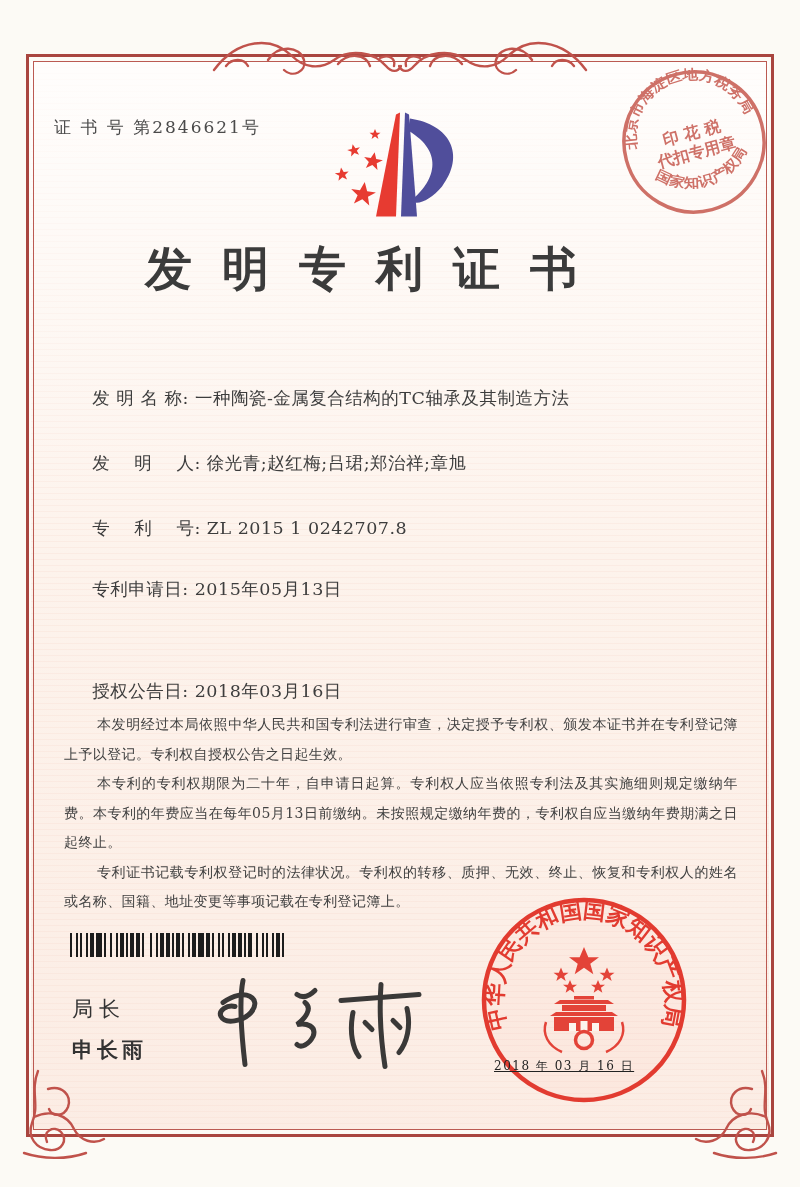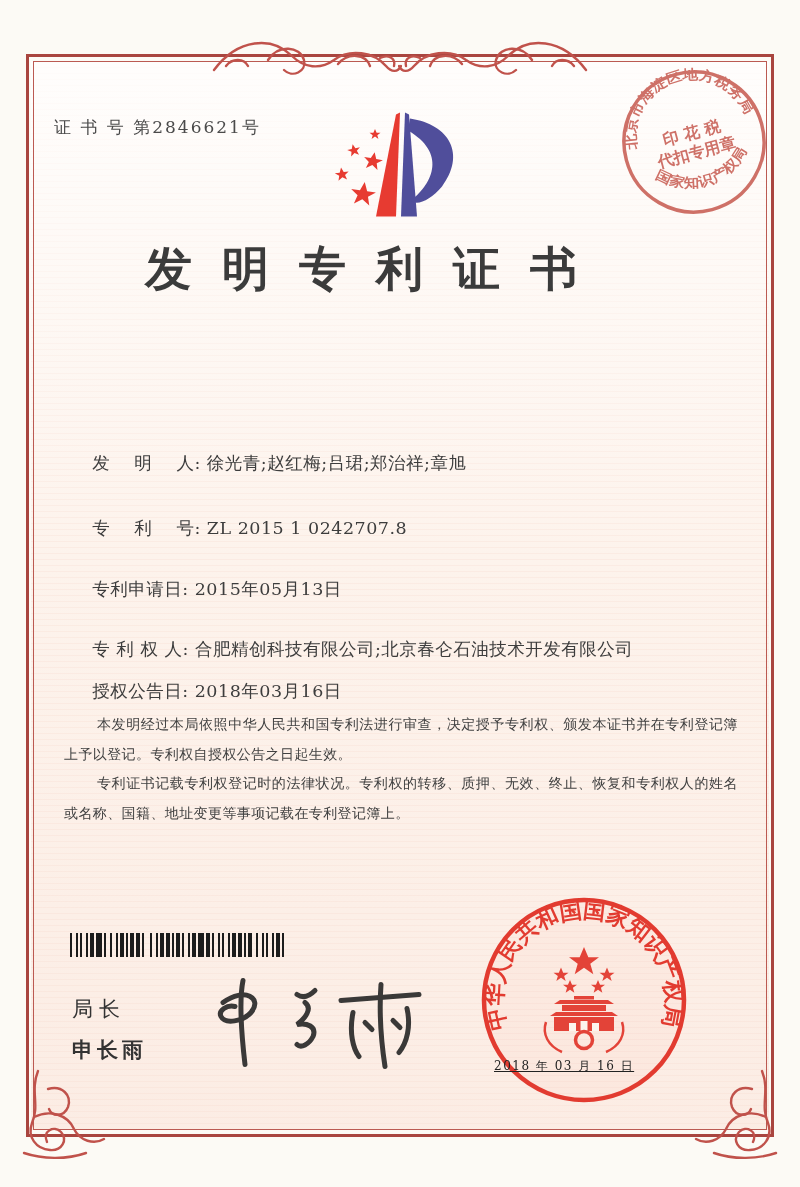--- a/index.html
+++ b/index.html
@@ -95,38 +95,39 @@
 
     <use href="#star" transform="translate(55,46) scale(0.55)" fill="#e73b31"></use>
     <use href="#star" transform="translate(34,62) scale(0.65) rotate(-12)" fill="#e73b31"></use>
     <use href="#star" transform="translate(53,73) scale(0.95) rotate(10)" fill="#e73b31"></use>
     <use href="#star" transform="translate(22,86) scale(0.7) rotate(-8)" fill="#e73b31"></use>
     <use href="#star" transform="translate(43,106) scale(1.25) rotate(8)" fill="#e73b31"></use>
   </svg>
 
   <div class="title">发明专利证书</div>
 
+  <div class="frow" style="top:366px">
+    <span class="flabel">发 明 名 称: </span><span class="fvalue">一种陶瓷-金属复合结构的TC轴承及其制造方法</span>
+  </div>
   <div class="frow" style="top:431px">
     <span class="flabel">发　 明　 人: </span><span class="fvalue">徐光青;赵红梅;吕珺;郑治祥;章旭</span>
   </div>
   <div class="frow" style="top:496px">
     <span class="flabel">专　 利　 号: </span><span class="fvalue">ZL 2015 1 0242707.8</span>
   </div>
   <div class="frow" style="top:557px">
     <span class="flabel">专利申请日: </span><span class="fvalue">2015年05月13日</span>
   </div>
-  <div class="frow" style="top:617px">
-    <span class="flabel">专 利 权 人: </span><span class="fvalue">合肥精创科技有限公司;北京春仑石油技术开发有限公司</span>
-  </div>
   <div class="frow" style="top:659px">
     <span class="flabel">授权公告日: </span><span class="fvalue">2018年03月16日</span>
   </div>
 
   <div class="paras">
     <p>本发明经过本局依照中华人民共和国专利法进行审查，决定授予专利权、颁发本证书并在专利登记簿上予以登记。专利权自授权公告之日起生效。</p>
+    <p>本专利的专利权期限为二十年，自申请日起算。专利权人应当依照专利法及其实施细则规定缴纳年费。本专利的年费应当在每年05月13日前缴纳。未按照规定缴纳年费的，专利权自应当缴纳年费期满之日起终止。</p>
     <p>专利证书记载专利权登记时的法律状况。专利权的转移、质押、无效、终止、恢复和专利权人的姓名或名称、国籍、地址变更等事项记载在专利登记簿上。</p>
   </div>
 
   <div class="barcode">
       <span class="b" style="width: 2px;"></span>
       <span class="g" style="width: 4px;"></span>
       <span class="b" style="width: 2px;"></span>
       <span class="g" style="width: 2px;"></span>
       <span class="b" style="width: 2px;"></span>
       <span class="g" style="width: 4px;"></span>

